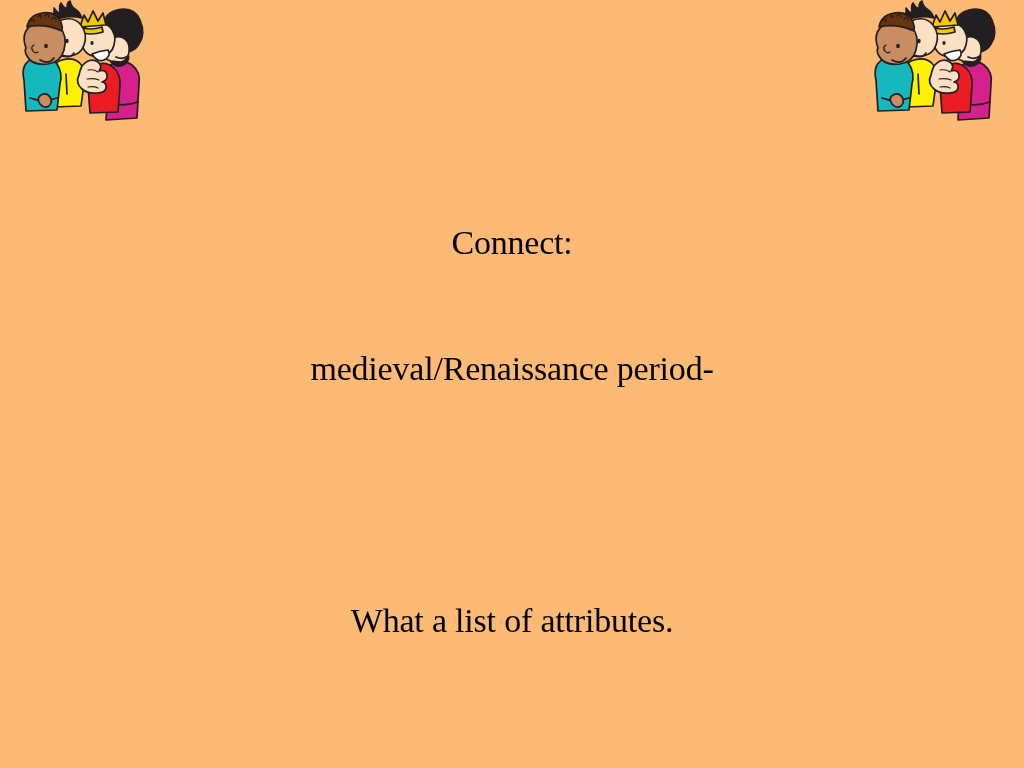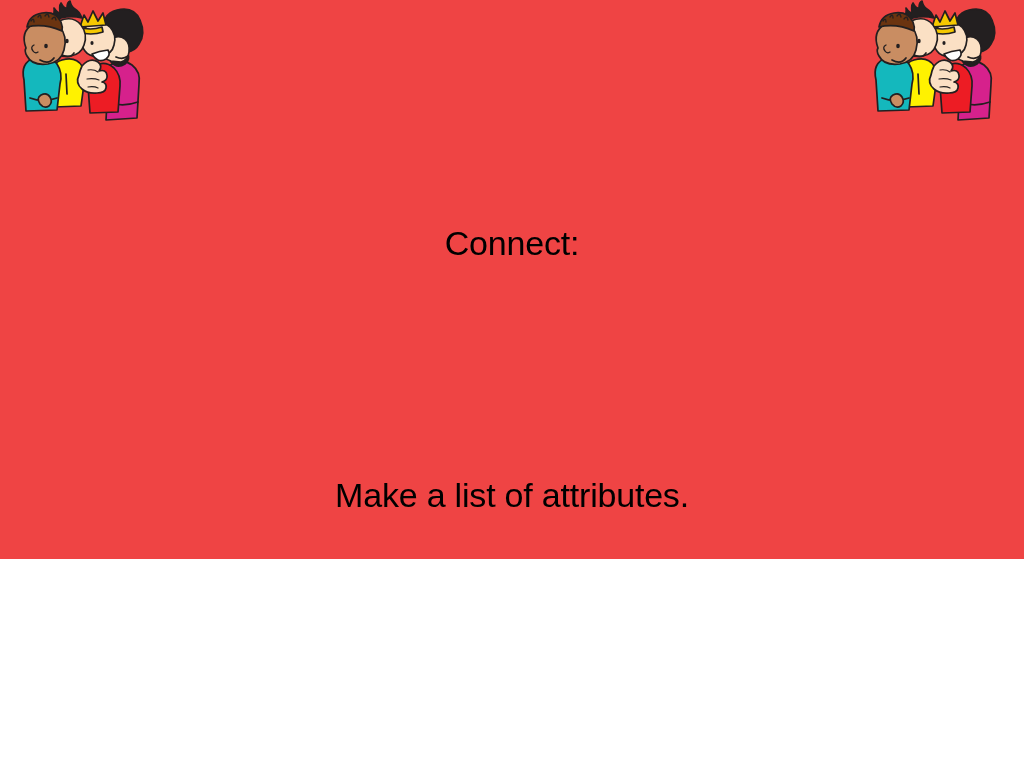--- a/index.html
+++ b/index.html
@@ -4,24 +4,24 @@
 <title>Connect Slide</title>
 <style>
   html, body {
     margin: 0;
     padding: 0;
     background: #ffffff;
   }
   #slide {
     position: relative;
     width: 1024px;
-    height: 559px;
-    background: #ef4444;
+    height: 768px;
+    background: #fdba74;
     overflow: hidden;
-    font-family: Liberation Sans, sans-serif;
+    font-family: Liberation Serif, serif;
   }
   .clipart {
     position: absolute;
     top: 0;
     width: 150px;
     height: 122px;
   }
   .clipart svg { display: block; width: 100%; height: 100%; }
   #clipart-left  { left: 4px; }
   #clipart-right { left: 856px; }
@@ -125,18 +125,19 @@
         <path d="M36 104 q-4 -6 1 -9 q6 -3 9 2 q3 5 -1 9 q-5 3 -9 -2 z" fill="#c98d62"></path>
 
         <path d="M78 66 q8 -9 16 -4 q5 4 1 9 q7 -2 8 4 q1 5 -5 7 q5 1 4 6 q-1 5 -9 5 q-9 1 -15 -4 q-7 -6 -3 -14 q1 -5 3 -9 z" fill="#fbe0c4"></path>
         <path d="M84 70 q6 -1 10 2 M83 79 q7 -1 12 1 M84 87 q6 -1 10 1" fill="none" stroke-width="1.2"></path>
       </g>
     </svg>
   </div>
 
   <div id="body-text">
     <span class="text-line">Connect:</span>
+    <span class="text-line">medieval/Renaissance period-</span>
     <span class="text-line blank"> </span>
-    <span class="text-line">Make a list of attributes.</span>
+    <span class="text-line">What a list of attributes.</span>
     
   </div>
 
 </div>
 
 </body></html>

